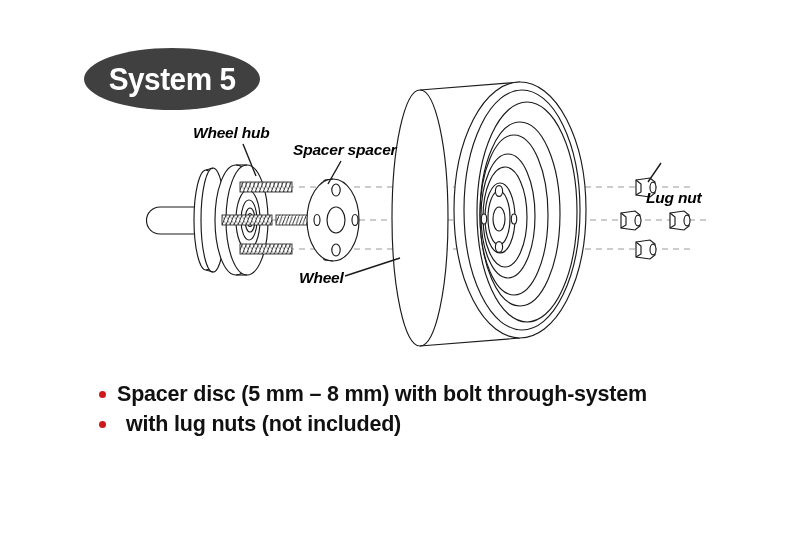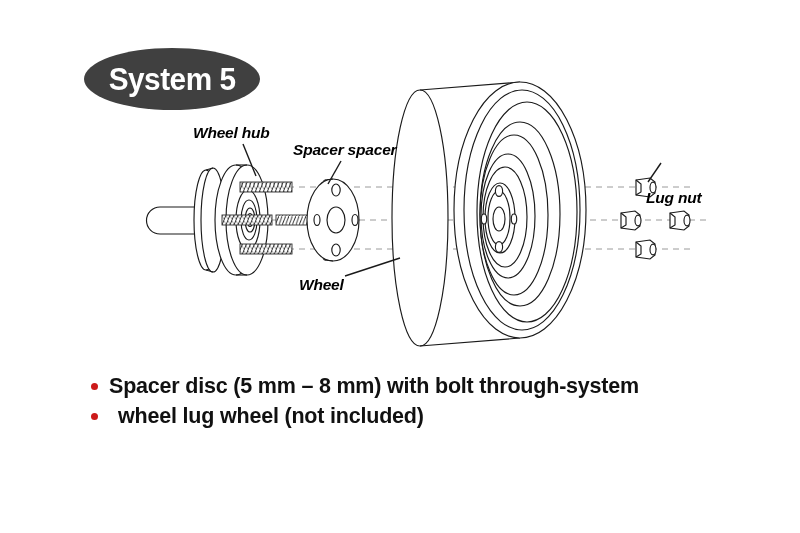--- a/index.html
+++ b/index.html
@@ -61,29 +61,29 @@
     font-weight: bold;
     font-style: italic;
     font-size: 15.5px;
     color: #000000;
     white-space: nowrap;
     letter-spacing: -0.2px;
   }
   #label-wheel-hub   { left: 193px; top: 124px; }
   #label-wheel-spacer{ left: 293px; top: 141px; }
   #label-lug-nut     { left: 646px; top: 141px; margin-top: 48px; }
-  #label-wheel       { left: 299px; top: 276px; }
+  #label-wheel       { left: 299px; top: 269px; }
 
   
   #feature-list {
     position: absolute;
     left: 86px;
     top: 368px;
     width: 680px;
-    margin: 4px;
+    margin: 12px;
     padding: 0;
     list-style: none;
   }
   #feature-list li {
     position: relative;
     padding-left: 19px;
     font-family: "Liberation Sans", sans-serif;
     font-weight: bold;
     font-size: 21.5px;
     line-height: 29px;
@@ -251,15 +251,15 @@
   <div class="callout-label" id="label-wheel-spacer">Spacer spacer</div>
   <div class="callout-label" id="label-lug-nut">Lug nut</div>
   <div class="callout-label" id="label-wheel">Wheel</div>
 </div>
 
 <ul id="feature-list">
   <li>
     <span>Spacer disc (5 mm – 8 mm) with bolt through-system</span>
   </li>
   <li>
-    <span class="cont-line">wheel lug wheel (not included)</span>
+    <span class="cont-line">with lug nuts (not included)</span>
   </li>
 </ul>
 
 </body></html>

